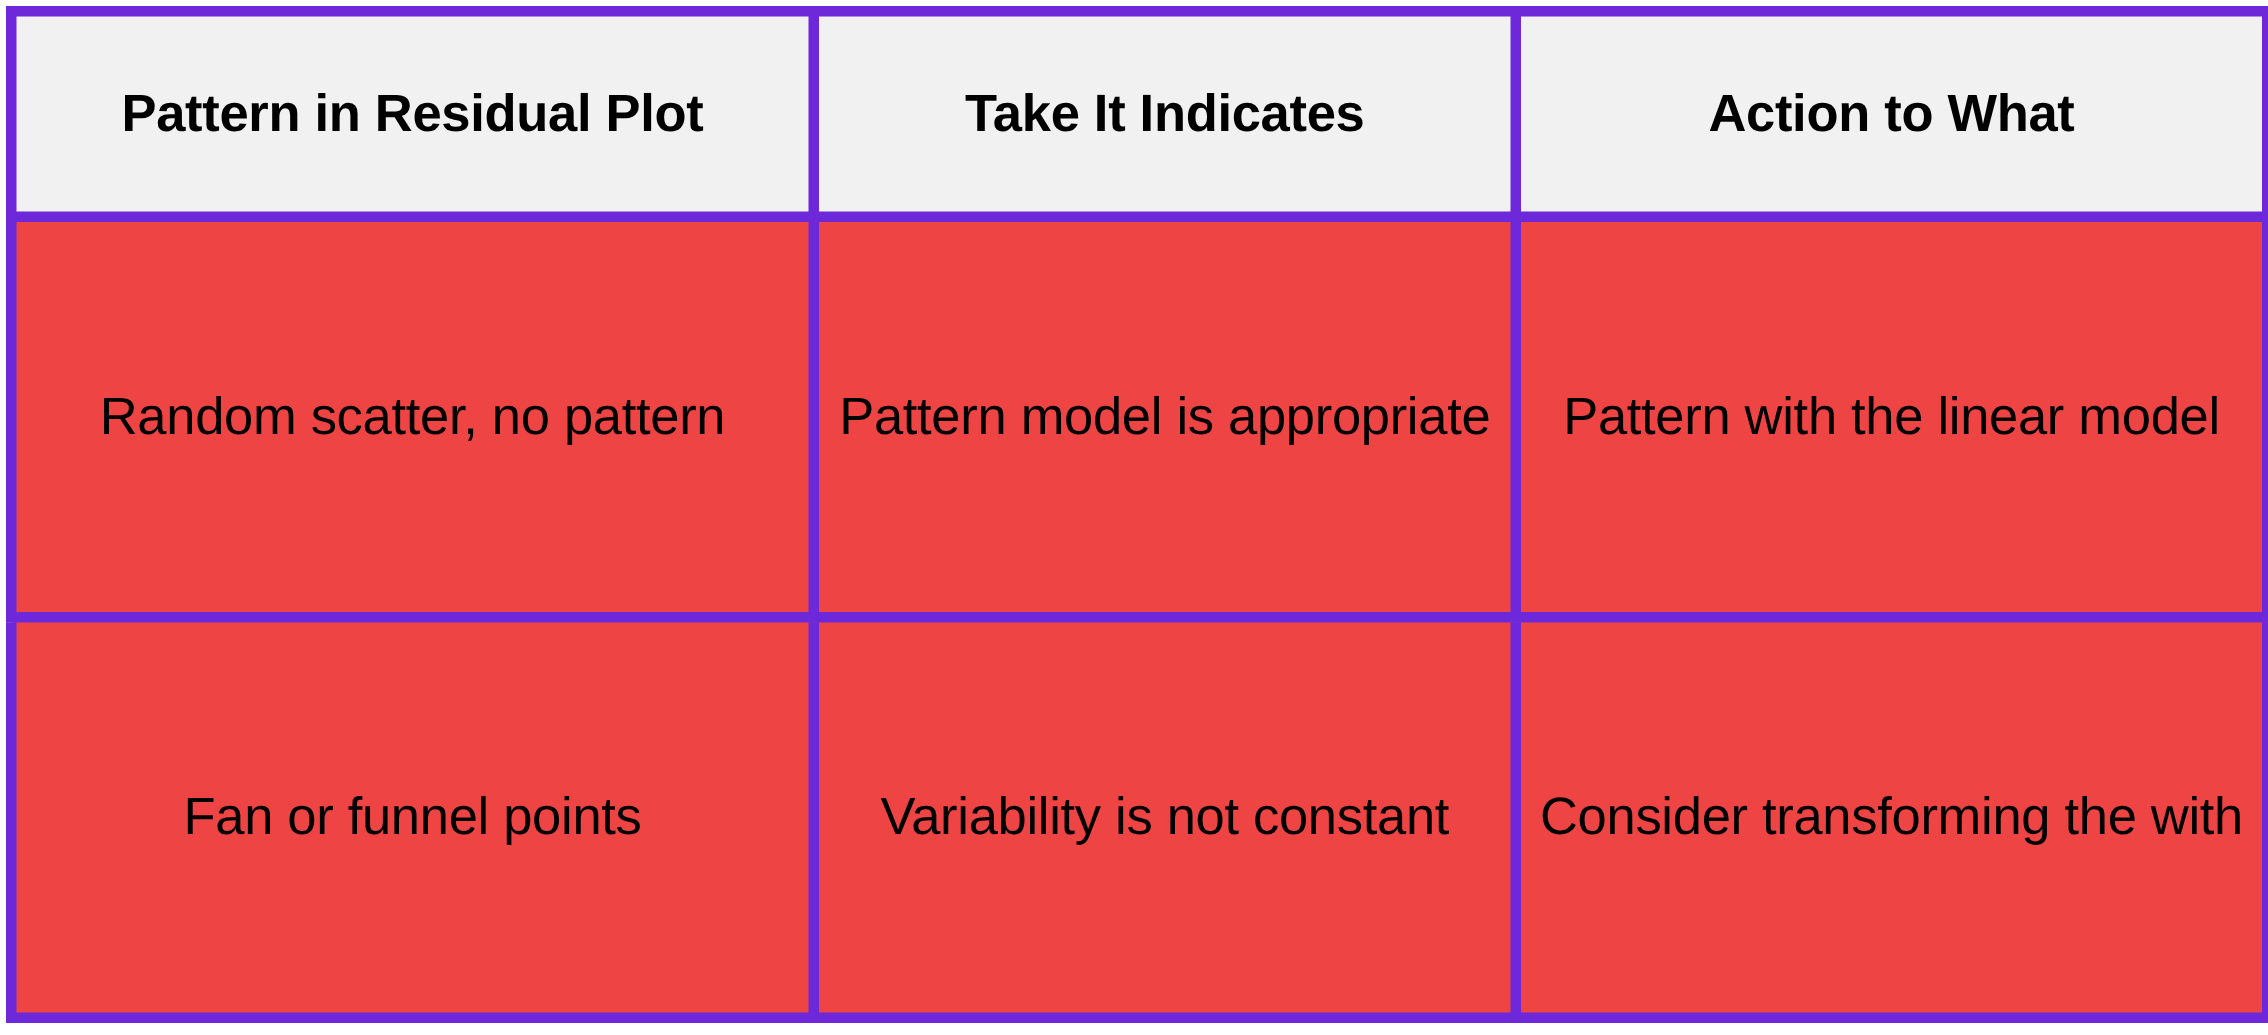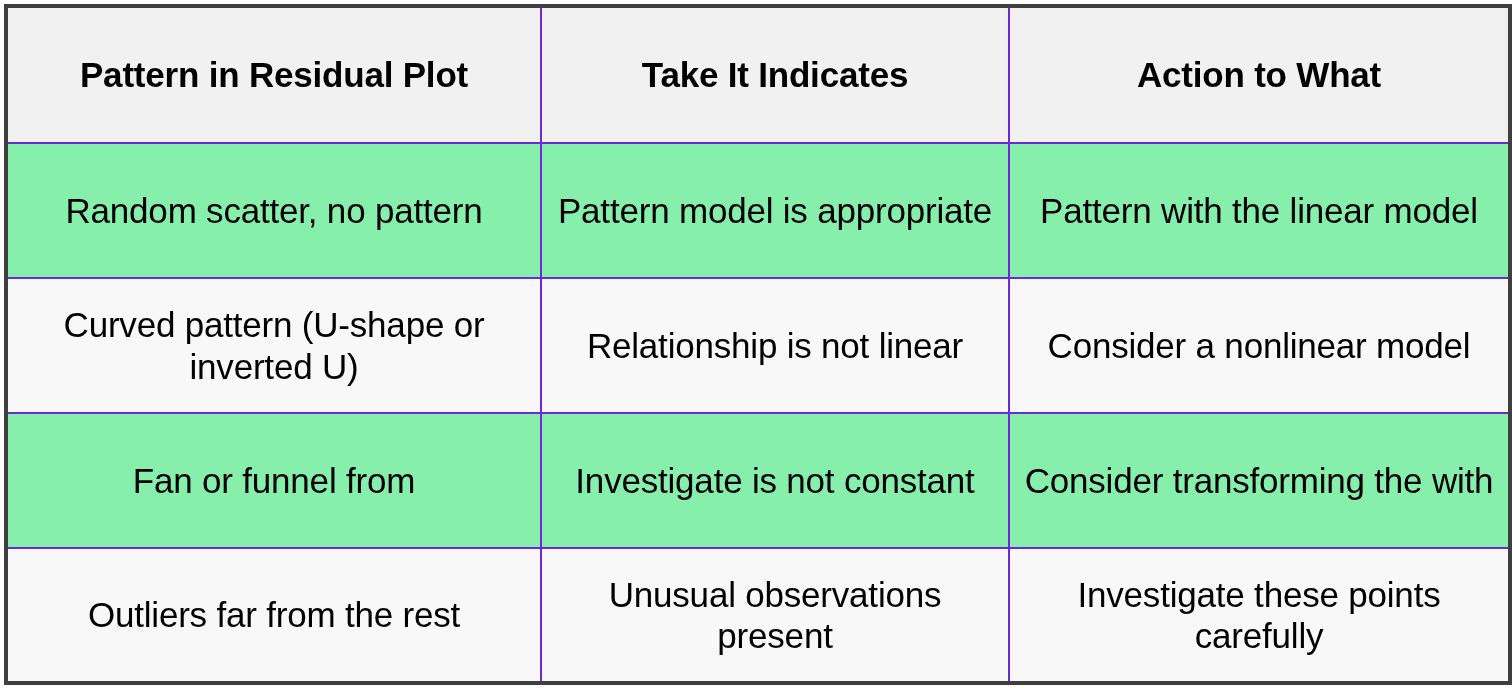--- a/index.html
+++ b/index.html
@@ -33,21 +33,21 @@
     box-sizing: border-box;
     background: #ffffff;
   }
 
   table.residual-table col.c1 { width: 535px; }
   table.residual-table col.c2 { width: 468px; }
   table.residual-table col.c3 { width: 501px; }
 
   table.residual-table th,
   table.residual-table td {
-    border: 2px solid #6d28d9;
+    border: 7px solid #6d28d9;
     text-align: center;
     vertical-align: middle;
     padding: 6px 12px;
     box-sizing: border-box;
     line-height: 1.18;
     color: #000000;
   }
 
   table.residual-table thead th {
     background: #f1f1f1;
@@ -58,21 +58,21 @@
   }
 
   table.residual-table tbody td {
     font-weight: normal;
     font-size: 35px;
     height: 135px;
     letter-spacing: -0.2px;
   }
 
   table.residual-table tbody tr.row-odd td {
-    background: #86efac;
+    background: #ef4444;
   }
   table.residual-table tbody tr.row-even td {
     background: #f8f8f8;
   }
 </style>
 </head>
 <body>
 
 <div class="table-wrap">
   <table class="residual-table">
@@ -87,30 +87,20 @@
         <th>Take It Indicates</th>
         <th>Action to What</th>
       </tr>
     </thead>
     <tbody>
       <tr class="row-odd">
         <td>Random scatter, no pattern</td>
         <td>Pattern model is appropriate</td>
         <td>Pattern with the linear model</td>
       </tr>
-      <tr class="row-even">
-        <td>Curved pattern (U-shape or inverted U)</td>
-        <td>Relationship is not linear</td>
-        <td>Consider a nonlinear model</td>
-      </tr>
       <tr class="row-odd">
-        <td>Fan or funnel from</td>
-        <td>Investigate is not constant</td>
+        <td>Fan or funnel points</td>
+        <td>Variability is not constant</td>
         <td>Consider transforming the with</td>
-      </tr>
-      <tr class="row-even">
-        <td>Outliers far from the rest</td>
-        <td>Unusual observations present</td>
-        <td>Investigate these points carefully</td>
       </tr>
     </tbody>
   </table>
 </div>
 
 </body></html>

